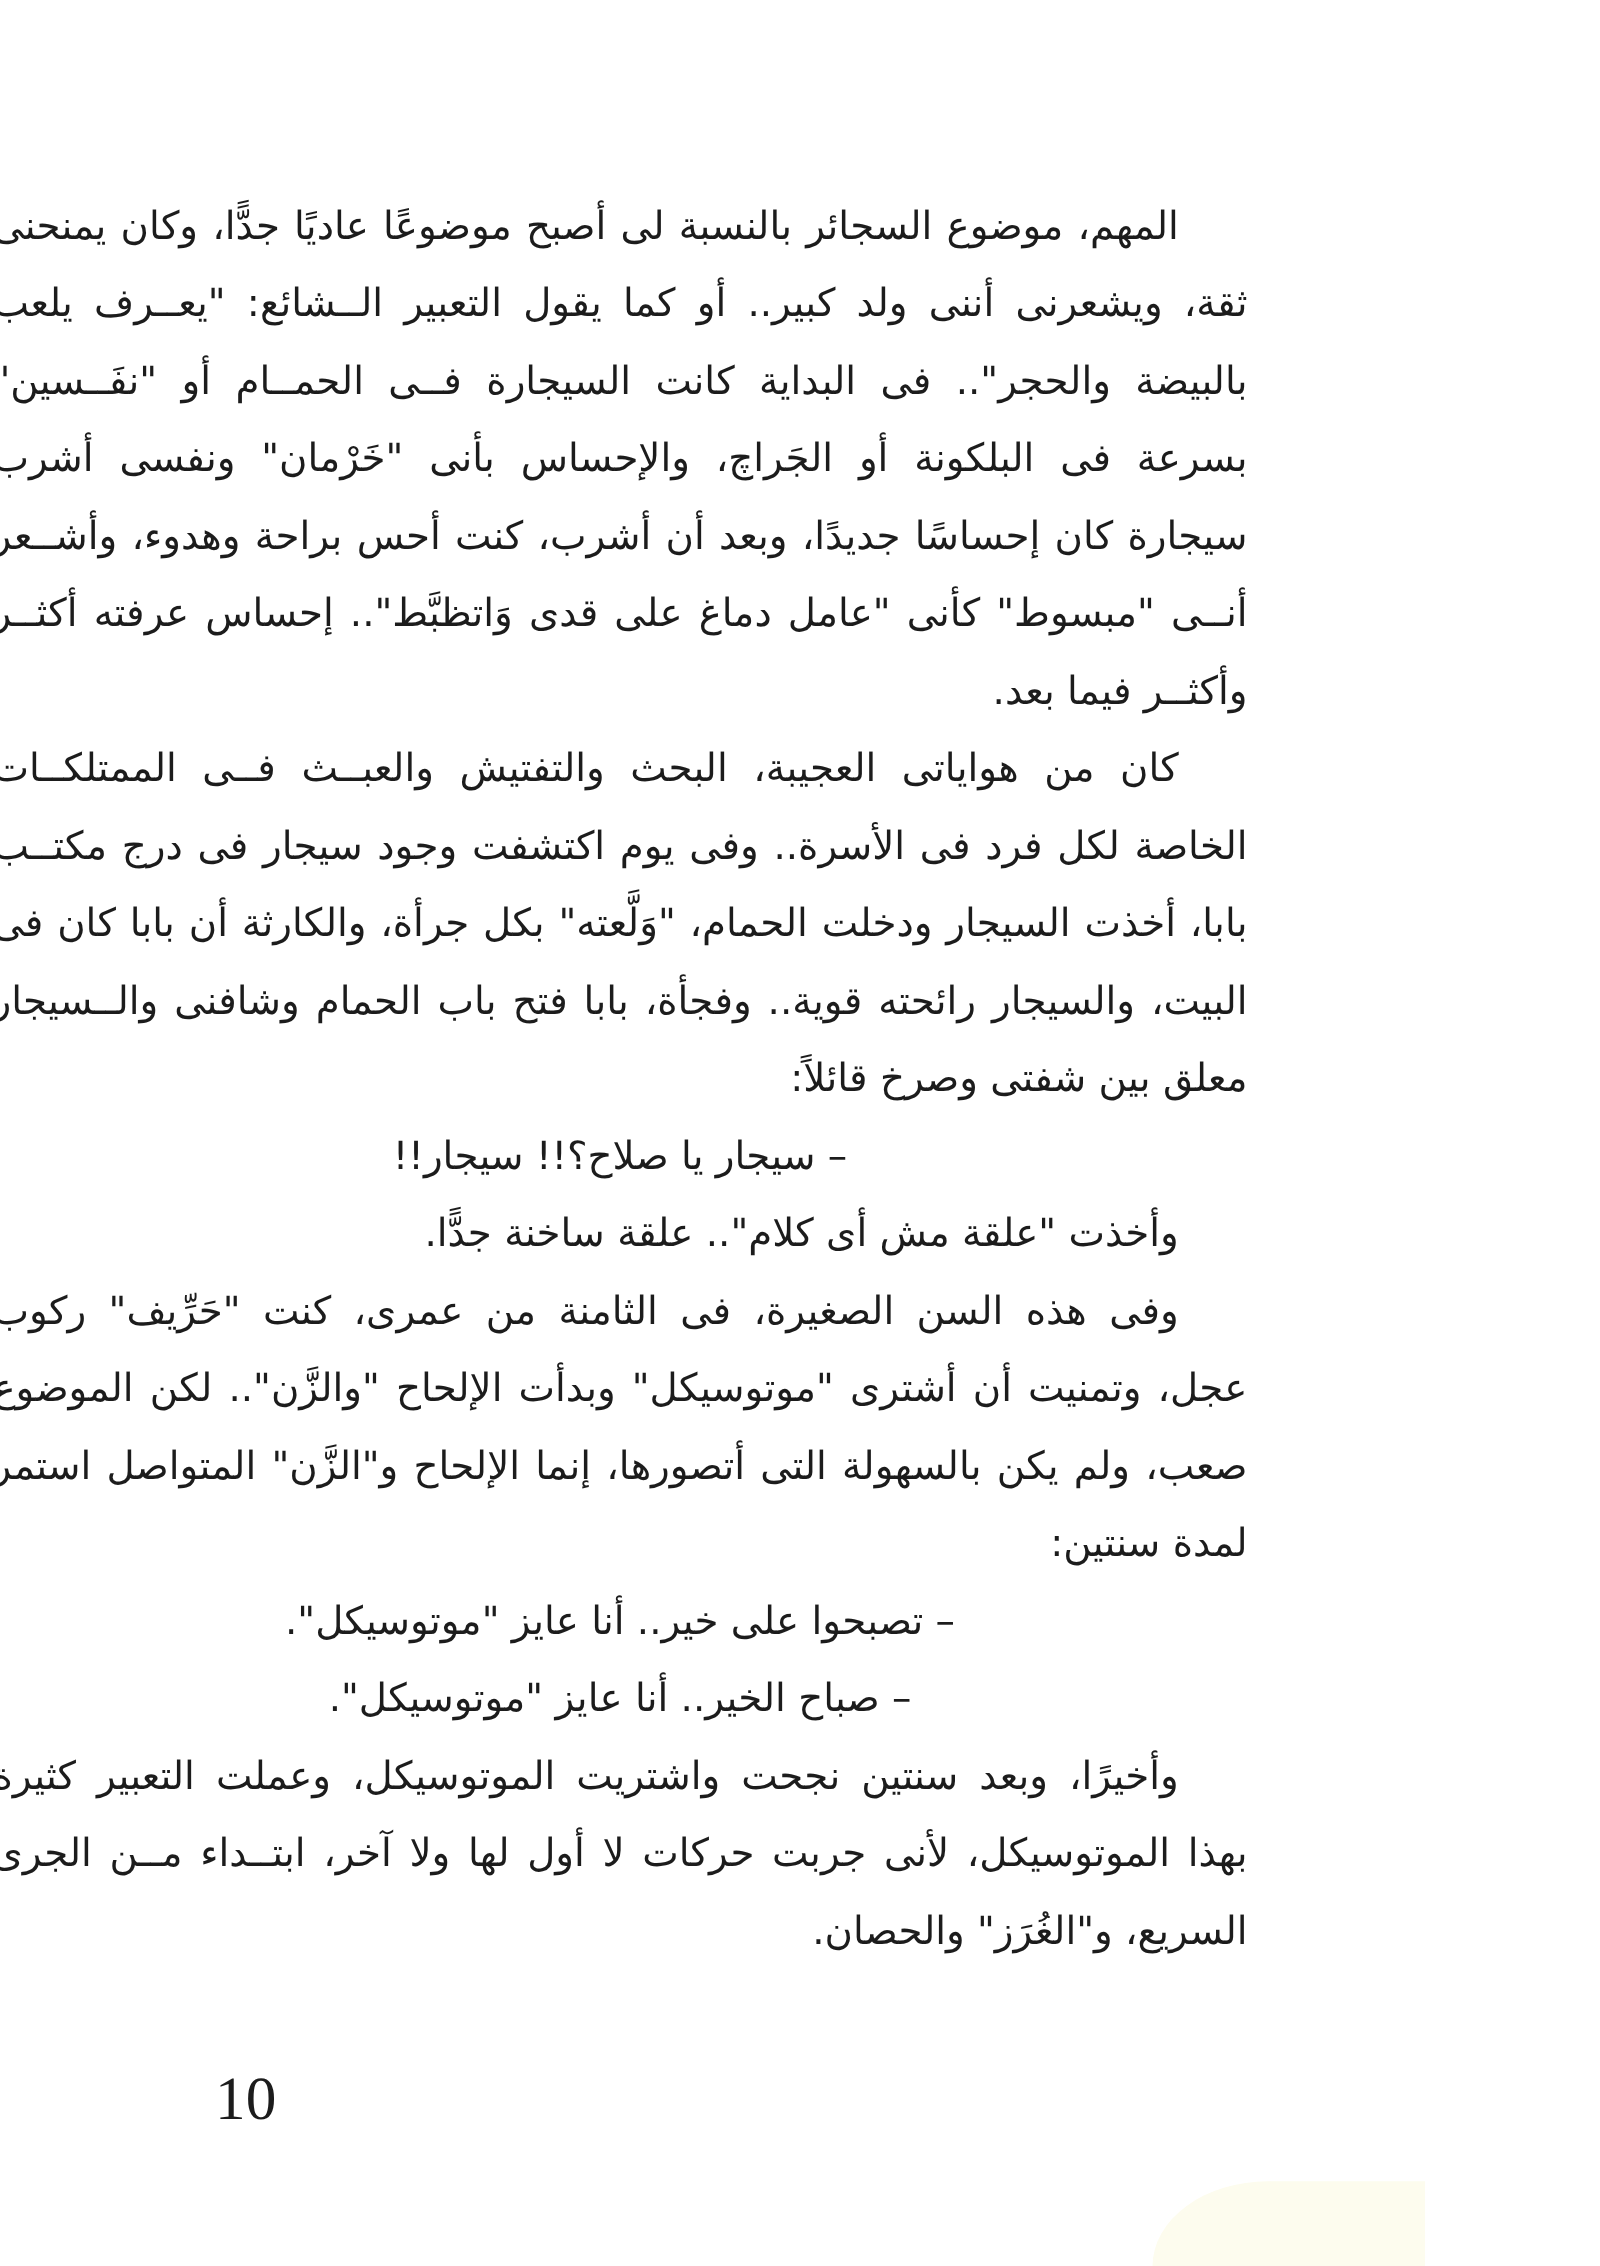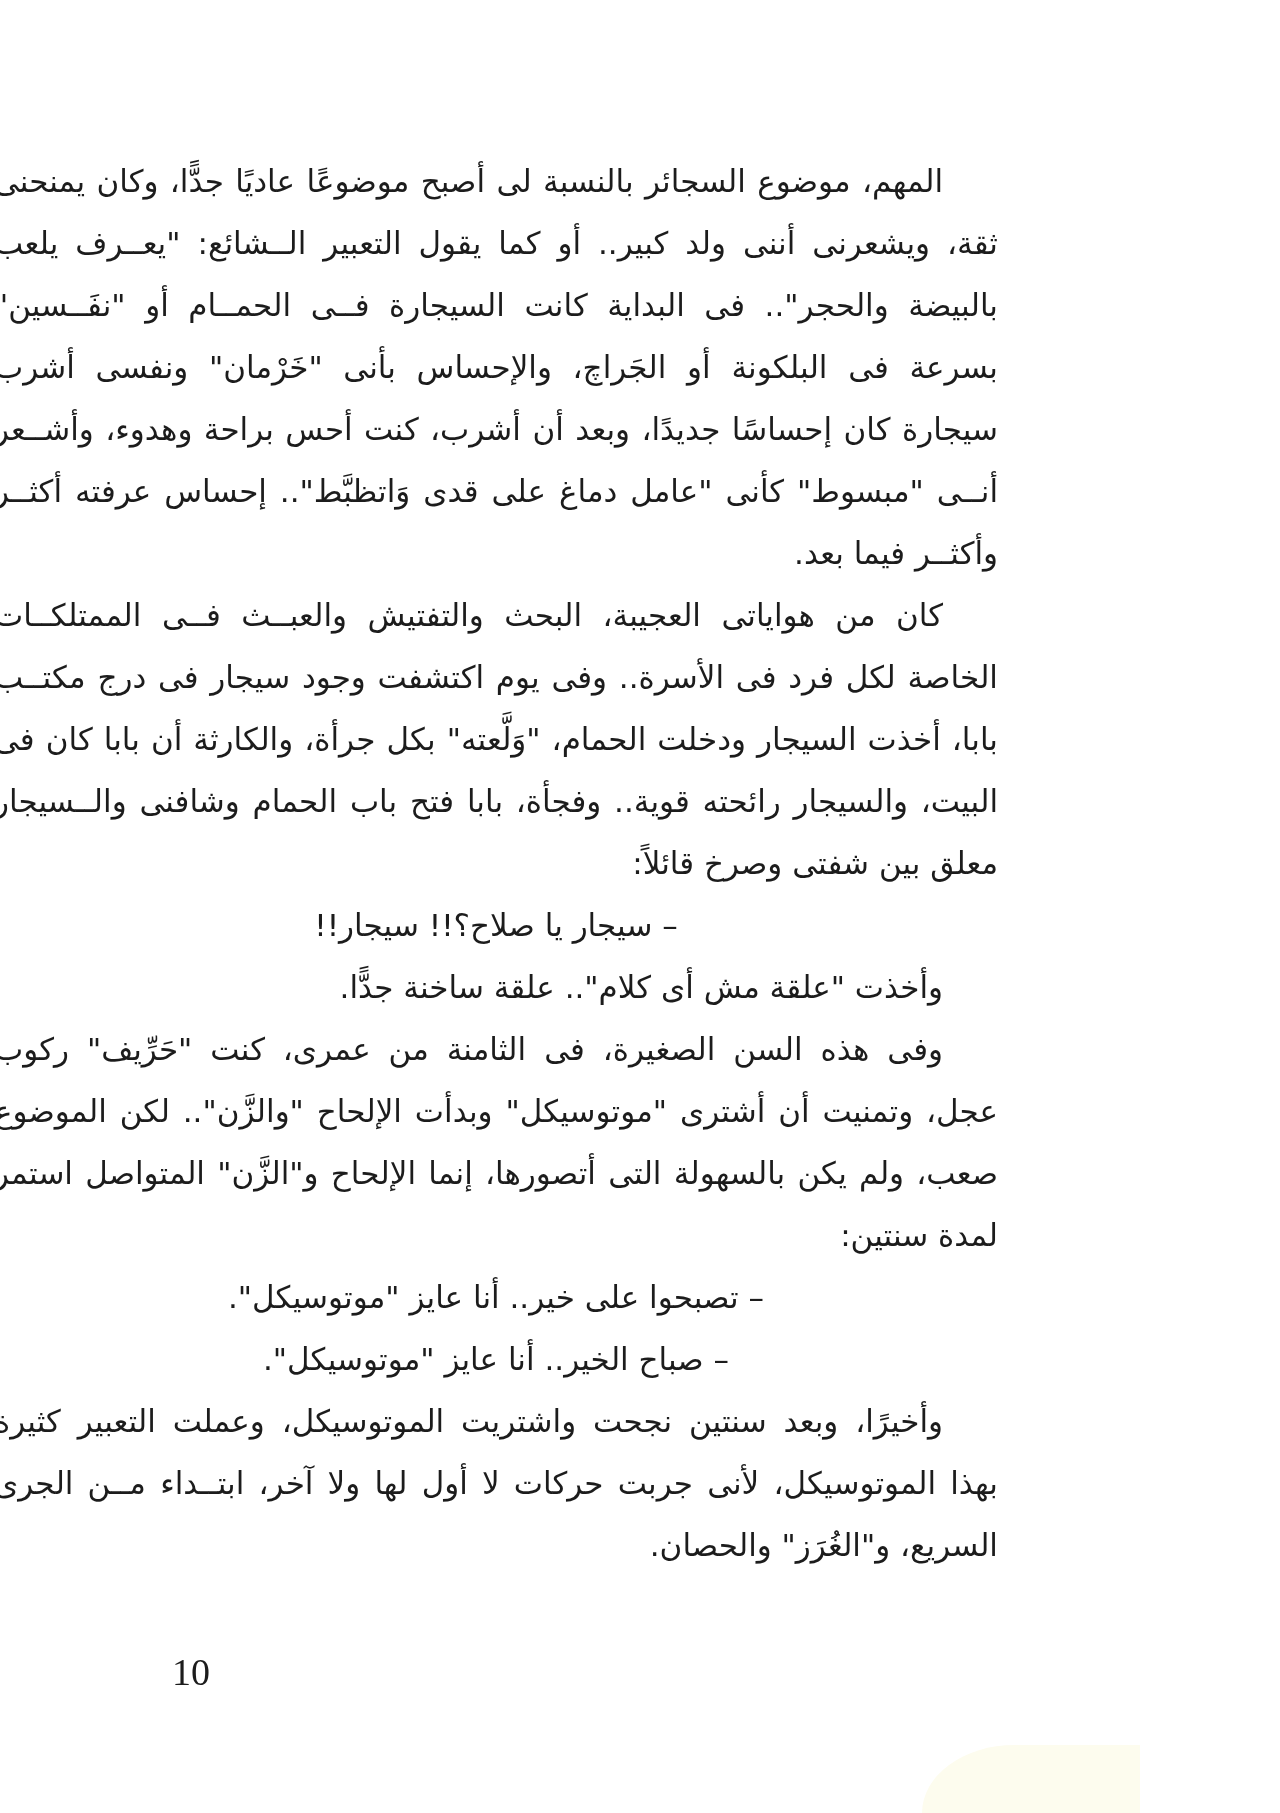--- a/index.html
+++ b/index.html
@@ -37,21 +37,21 @@
   }
   p.dialogue {
     text-indent: 0;
     text-align: center;
   }
   .page-number {
     position: absolute;
     left: 172px;
     top: 1650px;
     font-family: "Liberation Serif", serif;
-    font-size: 38px;
+    font-size: 49px;
     color: #1c1c1c;
   }
   .corner-accent {
     position: absolute;
     right: 0;
     bottom: 0;
     width: 218px;
     height: 68px;
     background: #fdfcee;
     border-top-left-radius: 95px 70px;

